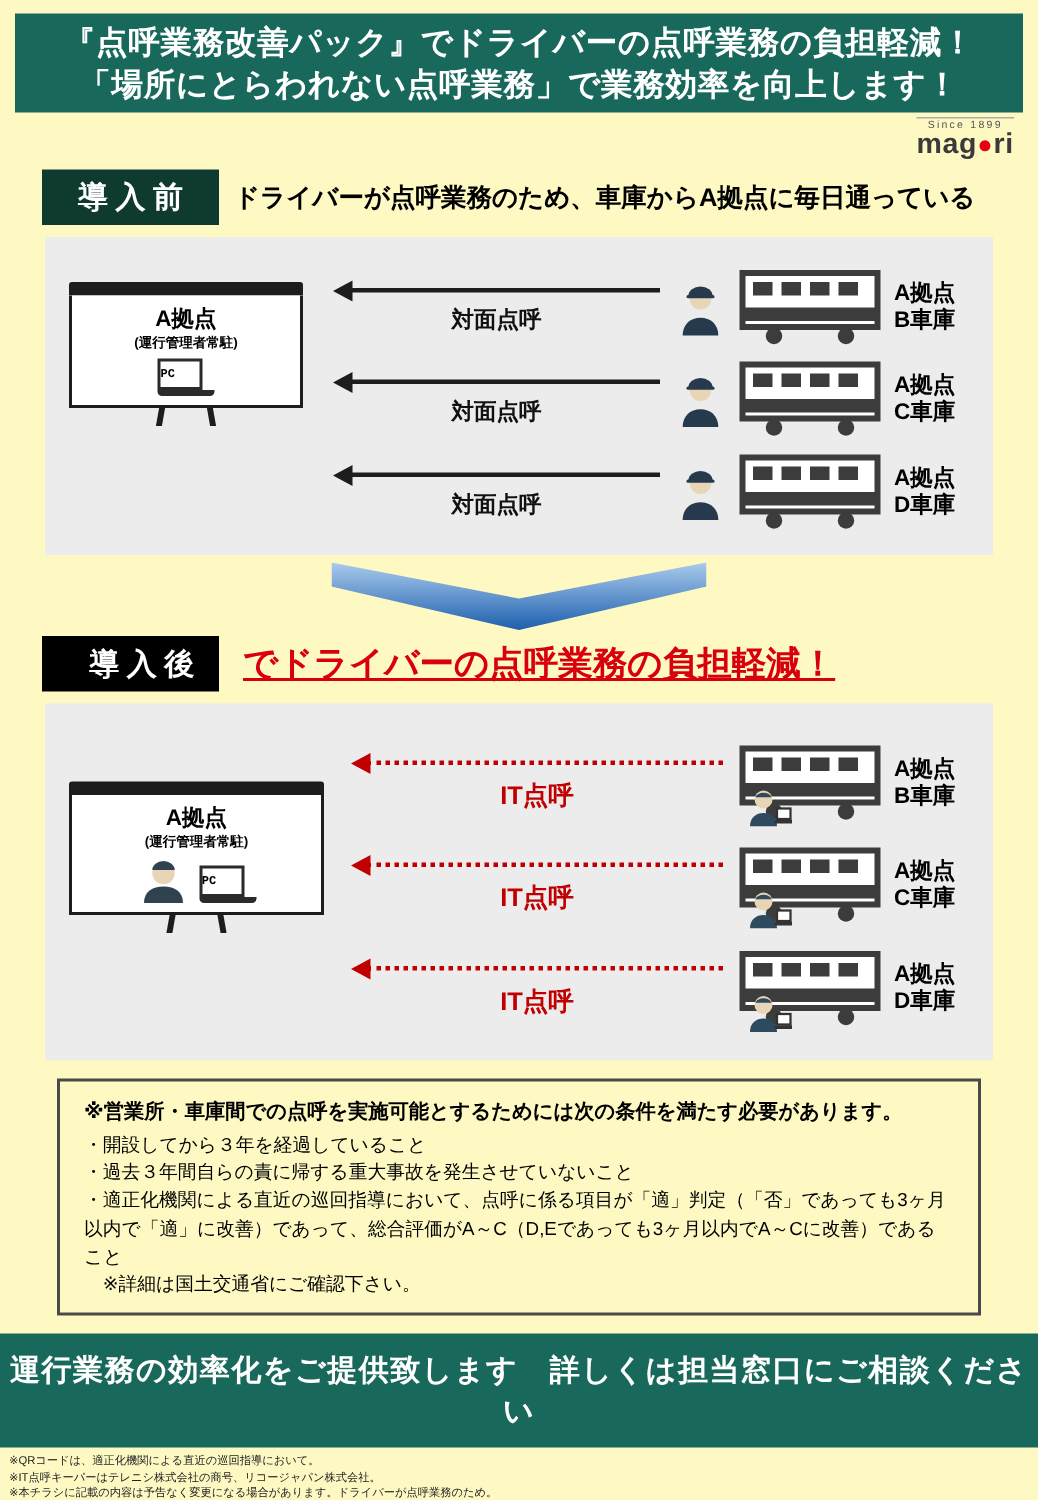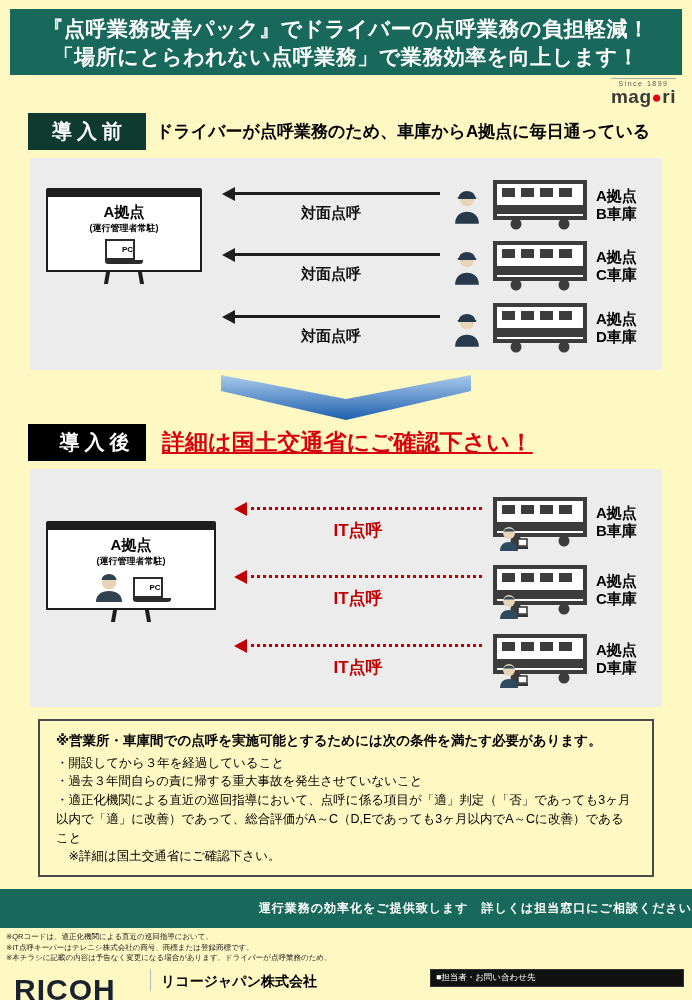--- a/index.html
+++ b/index.html
@@ -36,21 +36,21 @@
   .p2 .monitor { top:52px; width:170px; }
   .m-top { height:9px; background:#1d1d1d; border-radius:2px 2px 0 0; }
   .m-body { border:2px solid #1d1d1d; border-top:none; background:#fff; text-align:center; padding:6px 4px; }
   .m-name { font-size:15px; font-weight:bold; }
   .m-sub  { font-size:9px;  font-weight:bold; }
   .m-icons { display:flex; justify-content:center; align-items:flex-end; gap:7px; margin-top:4px; }
   .m-legs { display:flex; justify-content:center; gap:30px; }
   .m-legs span { width:4px; height:12px; background:#1d1d1d; transform:skewX(10deg); }
   .m-legs span:first-child { transform:skewX(-10deg); }
 
-  .laptop { display:inline-block; text-align:right; }
+  .laptop { display:inline-block; text-align:left;font-family:Liberation Mono, monospace; }
   .laptop .scr { display:block; width:30px; height:21px; border:2px solid #2b2b2b; background:#fff; font-size:8px; font-weight:bold; line-height:17px; }
   .laptop .base { display:block; width:38px; height:4px; background:#2b2b2b; margin:0 auto; border-radius:0 0 3px 3px; }
 
   .rows { display:flex; flex-direction:column; height:100%; }
   .row  { display:flex; align-items:center; flex:1; }
   .arrow-wrap { flex:1; padding-right:10px; }
   .arrow { position:relative; height:14px; }
   .arrow .line  { position:absolute; left:10px; right:0; top:5px; border-top:3px solid #1d1d1d; }
   .arrow .headl { position:absolute; left:0; top:0; width:0; height:0; border-top:7px solid transparent; border-bottom:7px solid transparent; border-right:13px solid #1d1d1d; }
   .arrow.red .line  { border-top:3px dotted #C00000; }
@@ -61,21 +61,21 @@
   .driver { width:34px; height:40px; flex:none; margin-right:8px; }
   .truckbox { position:relative; width:96px; height:52px; flex:none; margin-right:8px; }
   .truck-person { position:absolute; left:6px; bottom:-3px; }
   .dest { font-size:15px; font-weight:bold; line-height:1.2; width:54px; flex:none; }
 
   .big-arrow { text-align:center; margin:5px 0 3px; line-height:0; }
 
   .cond-box { border:2px solid #4a4a4a; margin:12px 38px 0; padding:10px 16px 9px; font-size:12.5px; line-height:1.5; color:#000; }
   .cond-title { font-weight:bold; font-size:13.5px; margin-bottom:2px; }
 
-  .cta { background:#18695B; color:#fff; font-weight:bold; font-size:12px; text-align:right; padding:11px 0; margin-top:12px; letter-spacing:1px; }
+  .cta { background:#18695B; color:#fff; font-weight:bold; font-size:20px; text-align:center; padding:11px 0; margin-top:12px; letter-spacing:1px; }
 
   .fineprint { padding:4px 6px 0; font-size:7.5px; line-height:1.4; color:#222; }
 
   .footer { display:flex; align-items:flex-start; padding:5px 8px 0 14px; }
   .ricoh { width:132px; flex:none; padding-top:4px; }
   .ricoh-logo { font-size:30px; font-weight:bold; color:#1A2230; letter-spacing:1px; }
   .company { border-left:1px solid #bbb; padding-left:10px; margin-left:4px; flex:1; padding-top:4px; }
   .company .name { font-size:14px; font-weight:bold; }
   .contact { width:254px; flex:none; }
   .contact-box  { border:1px solid #333; background:#fff; }
@@ -221,21 +221,21 @@
   </div>
 
   <div class="big-arrow">
     <svg width="250" height="46" viewBox="0 0 250 46">
       <polygon points="0,0 125,24 250,0 250,16 125,45 0,16" fill="url(#blueg)"></polygon>
     </svg>
   </div>
 
   <div class="section-head">
     <div class="sec-label after">導入後</div>
-    <div class="head-after">詳細は国土交通省にご確認下さい！</div>
+    <div class="head-after">でドライバーの点呼業務の負担軽減！</div>
   </div>
 
   <div class="panel p2">
     <div class="monitor">
       <div class="m-top"></div>
       <div class="m-body">
         <div class="m-name">A拠点</div>
         <div class="m-sub">(運行管理者常駐)</div>
         <div class="m-icons">
           <svg width="34" height="30">
@@ -325,21 +325,21 @@
     <div class="cond-item">・開設してから３年を経過していること</div>
     <div class="cond-item">・過去３年間自らの責に帰する重大事故を発生させていないこと</div>
     <div class="cond-item">・適正化機関による直近の巡回指導において、点呼に係る項目が「適」判定（「否」であっても3ヶ月以内で「適」に改善）であって、総合評価がA～C（D,Eであっても3ヶ月以内でA～Cに改善）であること</div>
     <div class="cond-item">　※詳細は国土交通省にご確認下さい。</div>
   </div>
 
   <div class="cta">運行業務の効率化をご提供致します　詳しくは担当窓口にご相談ください</div>
 
   <div class="fineprint">
     <div>※QRコードは、適正化機関による直近の巡回指導において。</div>
-    <div>※IT点呼キーパーはテレニシ株式会社の商号、商標または登録商標です。</div>
+    <div>※IT点呼キーパーはテレニシ株式会社の商号、リコージャパン株式会社。</div>
     <div>※本チラシに記載の内容は予告なく変更になる場合があります。ドライバーが点呼業務のため。</div>
   </div>
 
   <div class="footer">
     <div class="ricoh">
       <div class="ricoh-logo">RICOH</div>
 
     </div>
     <div class="company">
       <div class="name">リコージャパン株式会社</div>

